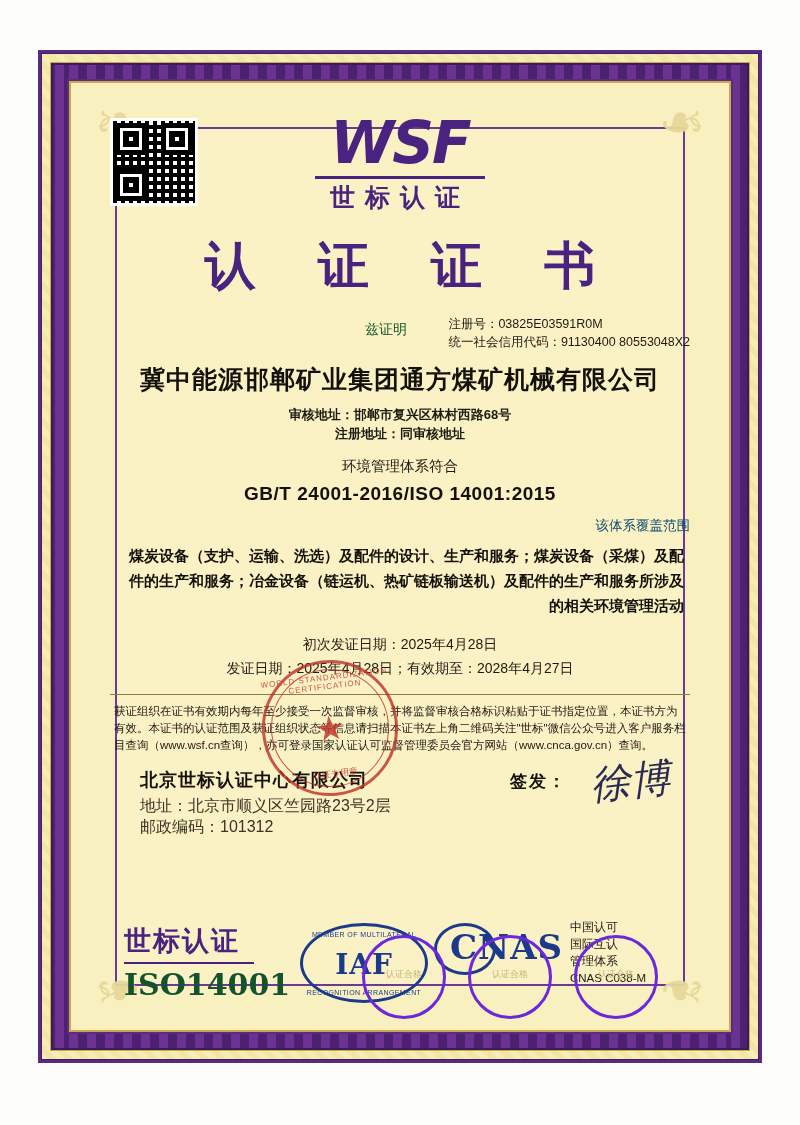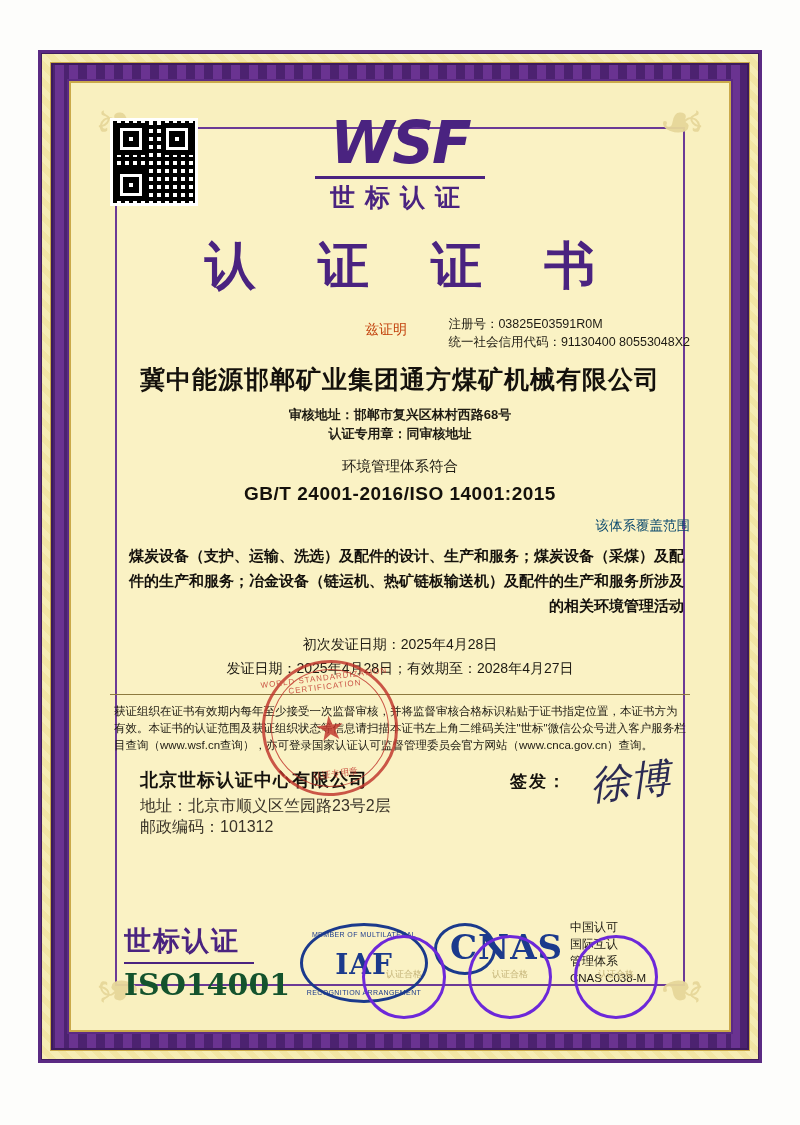--- a/index.html
+++ b/index.html
@@ -127,21 +127,21 @@
     text-indent:24px;
   }
 
   .meta-row{
     margin-top:14px;
     position:relative;
     height:42px;
   }
   .zizhengming{
     position:absolute;left:255px;top:6px;
-    font-size:14px;color:#c2410c;
+    font-size:14px;color:#14532d;
   }
   .reg-lines{
     position:absolute;right:0;top:0;
     text-align:left;
     font-size:12.5px;
     line-height:18px;
     color:#1d1a12;
   }
 
   .org-name{
@@ -362,21 +362,21 @@
       <div class="reg-lines">
         <div>注册号：03825E03591R0M</div>
         <div>统一社会信用代码：91130400 80553048X2</div>
       </div>
     </div>
 
     <div class="org-name">冀中能源邯郸矿业集团通方煤矿机械有限公司</div>
 
     <div class="addr">
       <div>审核地址：邯郸市复兴区林村西路68号</div>
-      <div>认证专用章：同审核地址</div>
+      <div>注册地址：同审核地址</div>
     </div>
 
     <div class="std-label">环境管理体系符合</div>
     <div class="std-code">GB/T 24001-2016/ISO 14001:2015</div>
 
     <div class="scope-label">该体系覆盖范围</div>
     <div class="scope-text">煤炭设备（支护、运输、洗选）及配件的设计、生产和服务；煤炭设备（采煤）及配件的生产和服务；冶金设备（链运机、热矿链板输送机）及配件的生产和服务所涉及的相关环境管理活动</div>
 
     <div class="dates">
       <span class="date-line">初次发证日期：2025年4月28日</span>

